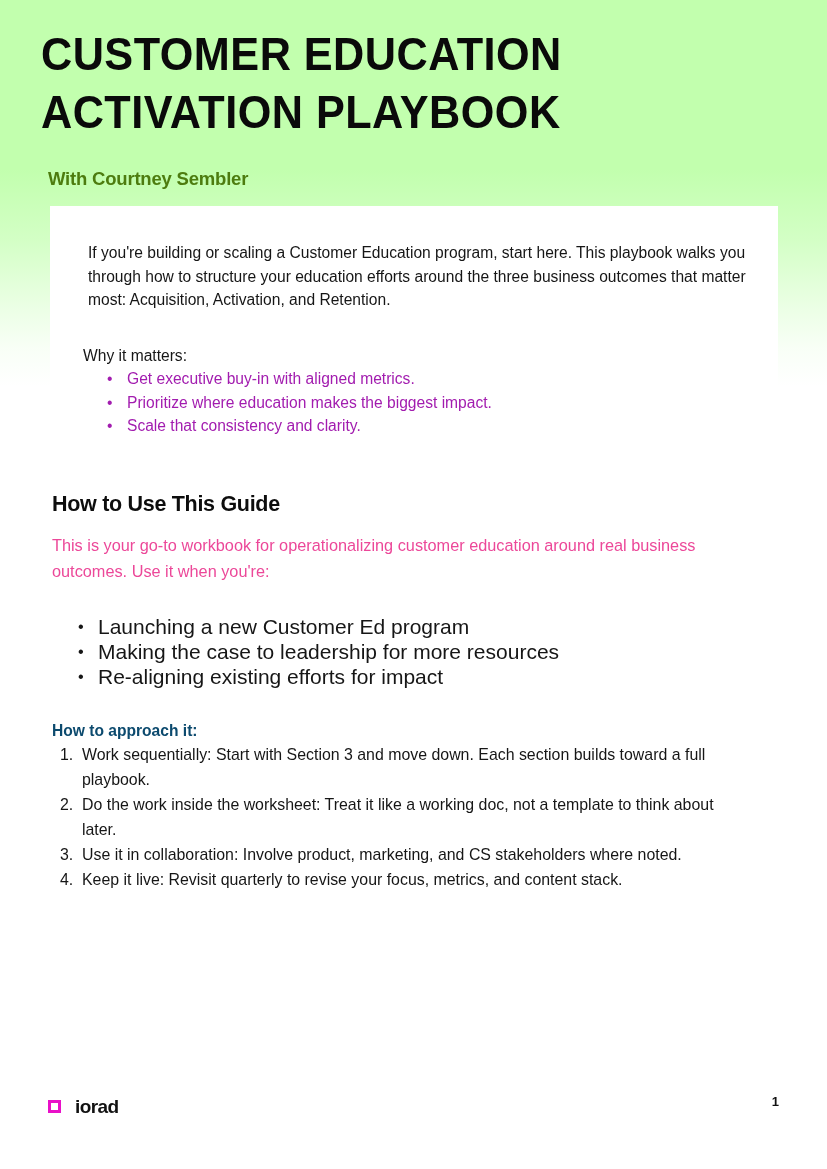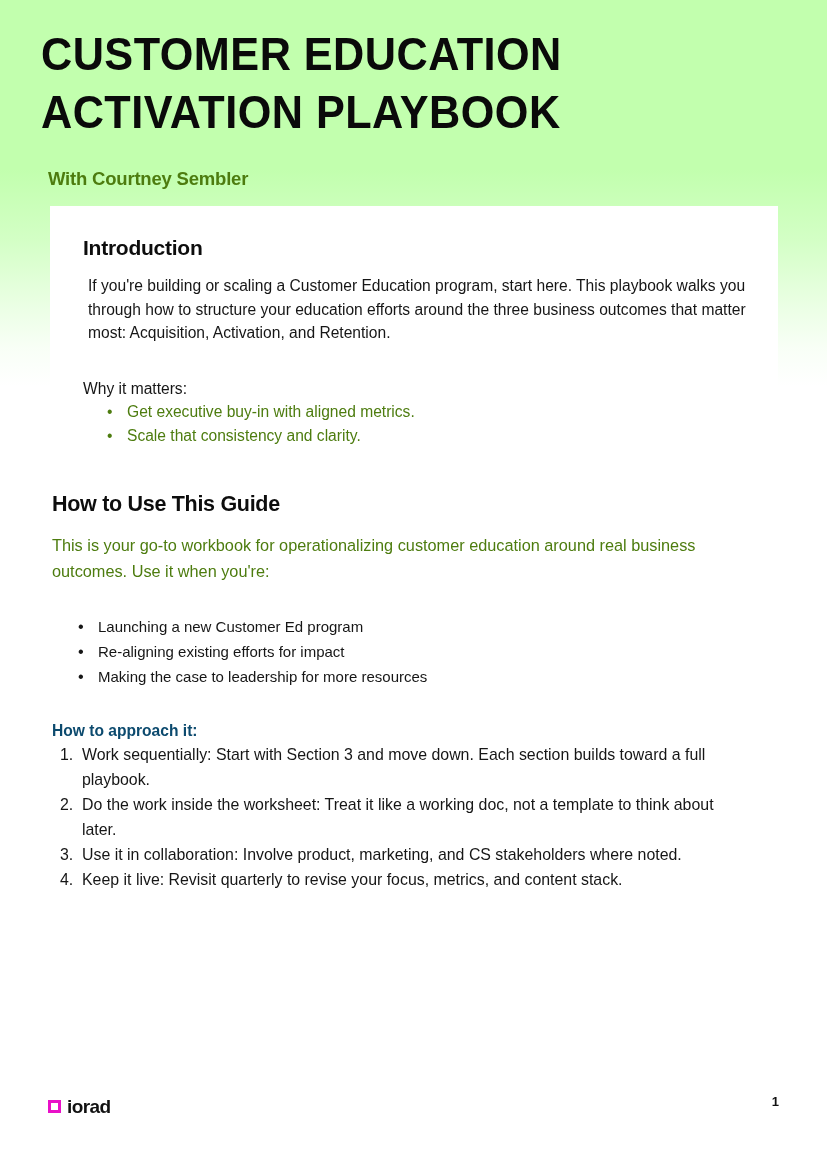--- a/index.html
+++ b/index.html
@@ -119,21 +119,21 @@
   ul.tight-list {
     margin: 0;
     padding: 0 0 0 22px;
     list-style: none;
   }
 
   ul.tight-list li {
     position: relative;
     font-size: 15.6px;
     line-height: 23.5px;
-    color: #4d7c0f;
+    color: #a21caf;
     padding-left: 22px;
   }
 
   ul.tight-list li::before {
     content: "\2022";
     position: absolute;
     left: 2px;
     top: 0;
     font-size: 15.6px;
     line-height: 23.5px;
@@ -152,32 +152,32 @@
     font-size: 21.5px;
     font-weight: 700;
     letter-spacing: -0.3px;
     color: #0d0d0d;
   }
 
   p.guide-text {
     margin: 0;
     font-size: 16.3px;
     line-height: 25.5px;
-    color: #4d7c0f;
+    color: #ec4899;
   }
 
   ul.spaced-list {
     margin: 30px 0 0 0;
     padding: 0 0 0 24px;
     list-style: none;
   }
 
   ul.spaced-list li {
     position: relative;
-    font-size: 15px;
+    font-size: 21px;
     line-height: 25px;
     color: #161616;
     padding-left: 22px;
   }
 
   ul.spaced-list li::before {
     content: "\2022";
     position: absolute;
     left: 2px;
     top: 0;
@@ -227,21 +227,21 @@
     width: 827px;
     height: 90px;
   }
 
   .logo {
     position: absolute;
     left: 48px;
     top: 18px;
     display: flex;
     align-items: center;
-    gap: 6px;
+    gap: 14px;
   }
 
   .logo-mark {
     width: 13px;
     height: 13px;
     border: 3.5px solid #e910c8;
     background: #ffffff;
     box-sizing: border-box;
     display: block;
   }
@@ -274,36 +274,36 @@
   <div class="title-block">
     <h1 class="doc-title">CUSTOMER EDUCATION
 ACTIVATION PLAYBOOK</h1>
   </div>
 
   <div class="byline">With Courtney Sembler</div>
 
   <div class="content">
 
     <section class="intro-wrap">
-      <h2 class="section-head">Introduction</h2>
       <p class="body-text">If you're building or scaling a Customer Education program, start here. This playbook walks you through how to structure your education efforts around the three business outcomes that matter most: Acquisition, Activation, and Retention.</p>
       <p class="why-label">Why it matters:</p>
       <ul class="tight-list">
         <li>Get executive buy-in with aligned metrics.</li>
+        <li>Prioritize where education makes the biggest impact.</li>
         <li>Scale that consistency and clarity.</li>
       </ul>
     </section>
 
     <section class="guide-wrap">
       <h2 class="guide-head">How to Use This Guide</h2>
       <p class="guide-text">This is your go-to workbook for operationalizing customer education around real business outcomes. Use it when you're:</p>
       <ul class="spaced-list">
         <li>Launching a new Customer Ed program</li>
+        <li>Making the case to leadership for more resources</li>
         <li>Re-aligning existing efforts for impact</li>
-        <li>Making the case to leadership for more resources</li>
       </ul>
       <p class="approach-label">How to approach it:</p>
       <ol class="approach-list">
         <li>Work sequentially: Start with Section 3 and move down. Each section builds toward a full playbook.</li>
         <li>Do the work inside the worksheet: Treat it like a working doc, not a template to think about later.</li>
         <li>Use it in collaboration: Involve product, marketing, and CS stakeholders where noted.</li>
         <li>Keep it live: Revisit quarterly to revise your focus, metrics, and content stack.</li>
       </ol>
     </section>
 

